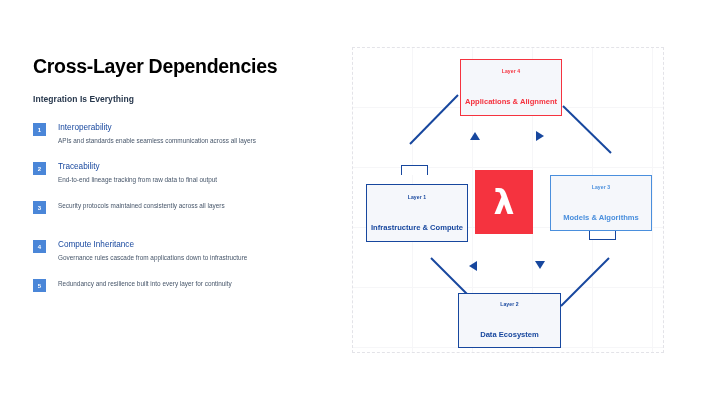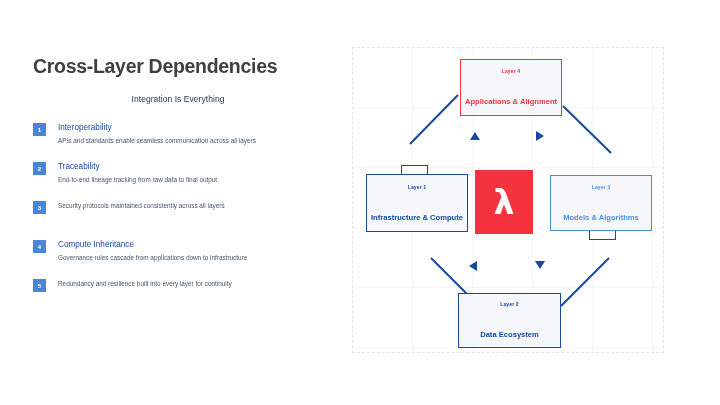--- a/index.html
+++ b/index.html
@@ -27,33 +27,32 @@
   #left-col {
     position: absolute;
     left: 33px;
     top: 55px;
     width: 290px;
   }
 
   #page-title {
     font-size: 19.5px;
     font-weight: bold;
-    color: #404040;
+    color: #000000;
     letter-spacing: -0.3px;
     line-height: 1.15;
     margin: 0 0 0 0;
   }
 
   #subtitle {
     font-size: 8.5px;
-    font-weight: normal;
+    font-weight: bold;
     color: #28384d;
     margin-top: 17px;
     letter-spacing: 0.05px;
-    text-align: center;
   }
 
   #points-list {
     margin-top: 19px;
   }
 
   .point-row {
     position: relative;
     padding-left: 25px;
     margin-bottom: 13px;
@@ -139,21 +138,21 @@
     width: 102px;
     height: 57px;
     border: 1.2px solid #f5333f;
   }
   #node-layer4 .node-kicker,
   #node-layer4 .node-label { color: #f5333f; }
 
   
   #node-layer1 {
     left: 13px;
-    top: 126px;
+    top: 136px;
     width: 102px;
     height: 58px;
     border: 1.2px solid #17479e;
   }
   #node-layer1 .node-kicker,
   #node-layer1 .node-label { color: #17479e; }
 
   
   #node-layer1-tab {
     position: absolute;

